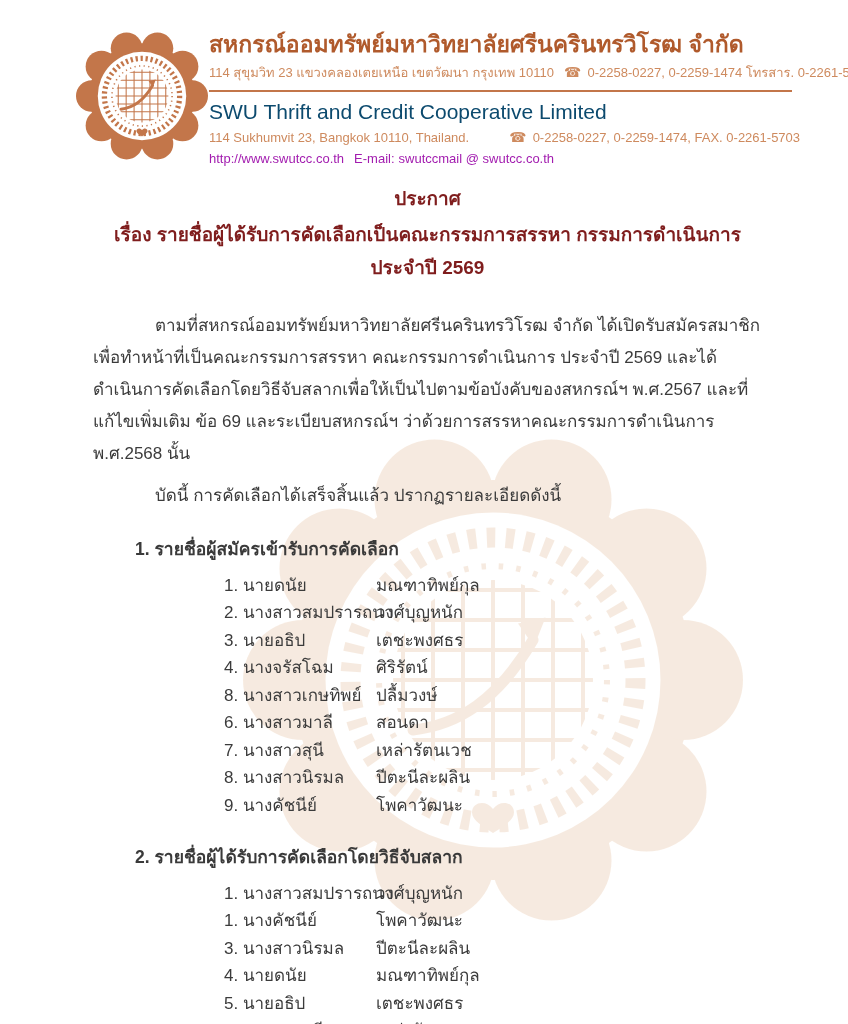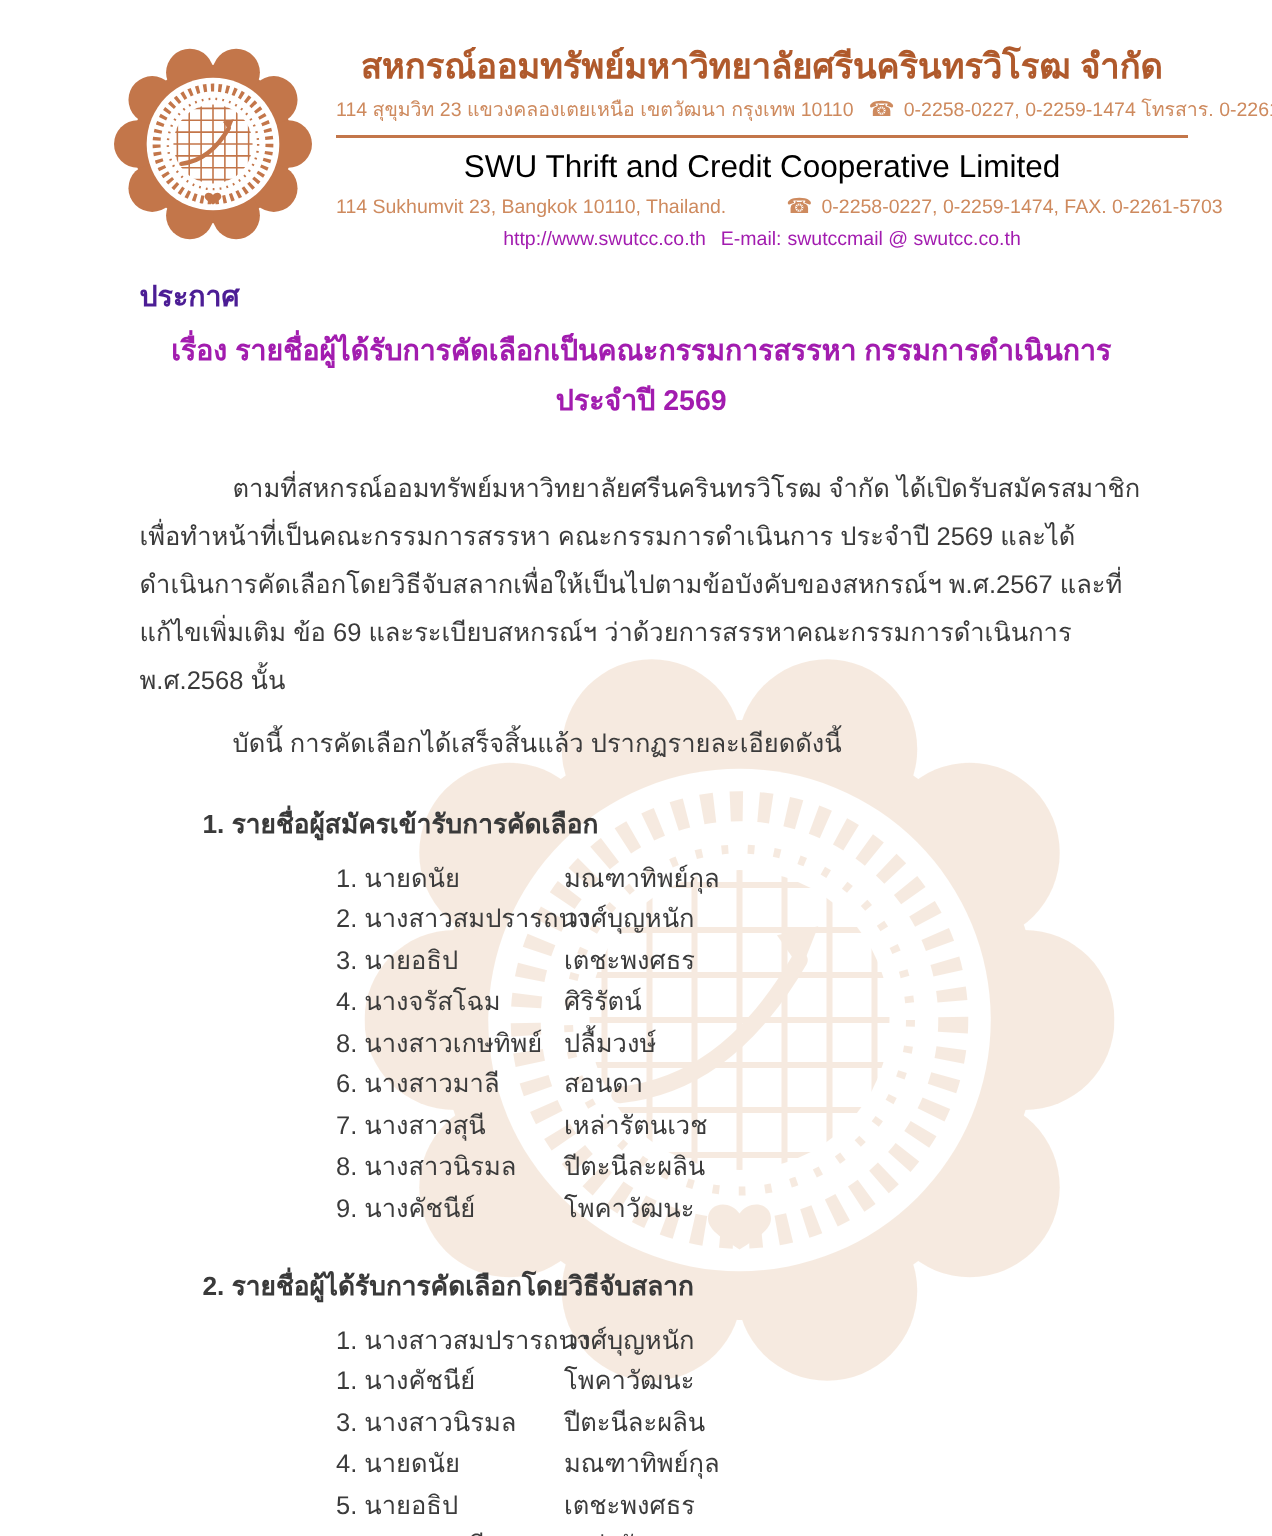--- a/index.html
+++ b/index.html
@@ -5,37 +5,37 @@
   html,body{margin:0;padding:0;background:#e9e9e9;}
   .page{
     position:relative;width:848px;height:1024px;margin:0 auto;
     background:#ffffff;overflow:hidden;
     font-family:"Liberation Sans","DejaVu Sans",sans-serif;
     color:#3b3b3b;
   }
   
   .letterhead{position:relative;z-index:2;display:flex;align-items:flex-start;margin:30px 56px 0 76px;}
   .seal{width:132px;height:132px;color:#c3764a;flex:none;}
-  .head-text{margin-left:16px;flex:1;min-width:0;text-align:center;}
+  .head-text{margin-left:1px;flex:1;min-width:0;}
   .th-title{font-size:23px;font-weight:bold;color:#b05a2c;line-height:1.25;}
   .addr{font-size:13px;color:#ce8a5e;line-height:1.45;margin-top:3px;white-space:nowrap;}
   .tel-icon{display:inline-block;margin:0 6px 0 10px;font-size:14px;color:#ce8a5e;}
   .en-addr .tel-icon{margin-left:40px;}
   .divider{border-top:2px solid #c3764a;margin:7px 0 7px;}
-  .en-title{font-size:21px;color:#000000;line-height:1.2;}
+  .en-title{font-size:21px;color:#0c4a6e;line-height:1.2;}
   .web{font-size:13px;color:#a21caf;margin-top:3px;}
   .web .email-label{margin-left:10px;}
   .web .email{margin-left:4px;}
   
   .watermark{position:absolute;left:243px;top:430px;width:500px;height:500px;color:#e2b astype;}
   .watermark{color:#e6c1a0;opacity:.32;z-index:0;}
   
   .doc-body{position:relative;z-index:1;margin:16px 86px 0 93px;font-size:17px;line-height:1.75;}
-  .announce{text-align:left;font-weight:bold;font-size:19px;color:#4c1d95;}
-  .subject{text-align:center;font-weight:bold;font-size:19px;color:#a21caf;margin-top:3px;}
+  .announce{text-align:center;font-weight:bold;font-size:19px;color:#7f1d1d;}
+  .subject{text-align:center;font-weight:bold;font-size:19px;color:#7f1d1d;margin-top:3px;}
   .para{margin:26px 0 0;text-indent:62px;line-height:1.88;}
   .result-line{margin:11px 0 0;text-indent:62px;}
   .list-section{margin-top:23px;}
   .sec-title{margin:0 0 7px 42px;font-size:17.5px;font-weight:bold;color:#3a3a3a;}
   .rows{margin-left:103px;}
   .row{display:grid;grid-template-columns:152px 1fr;line-height:27.5px;margin-left:28px;}
   .cell{white-space:nowrap;}
 </style>
 </head>
 <body>

